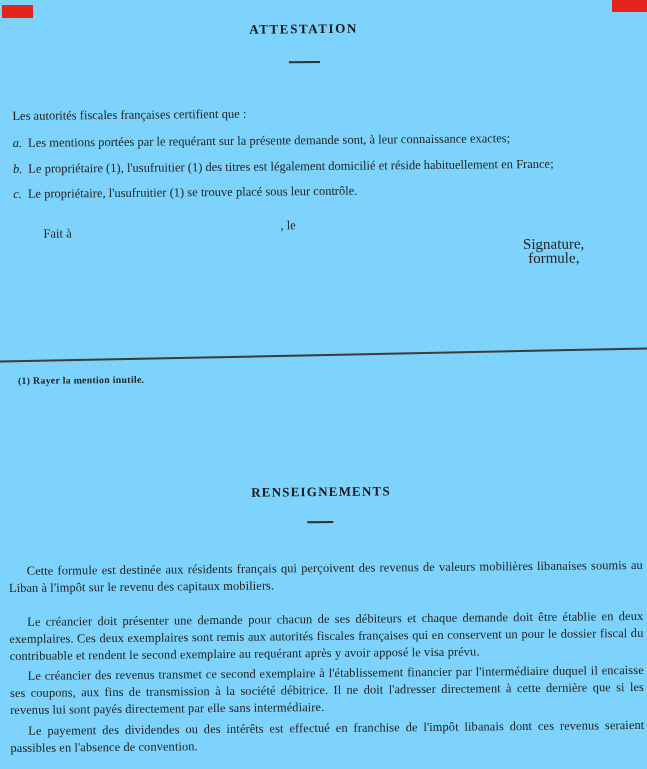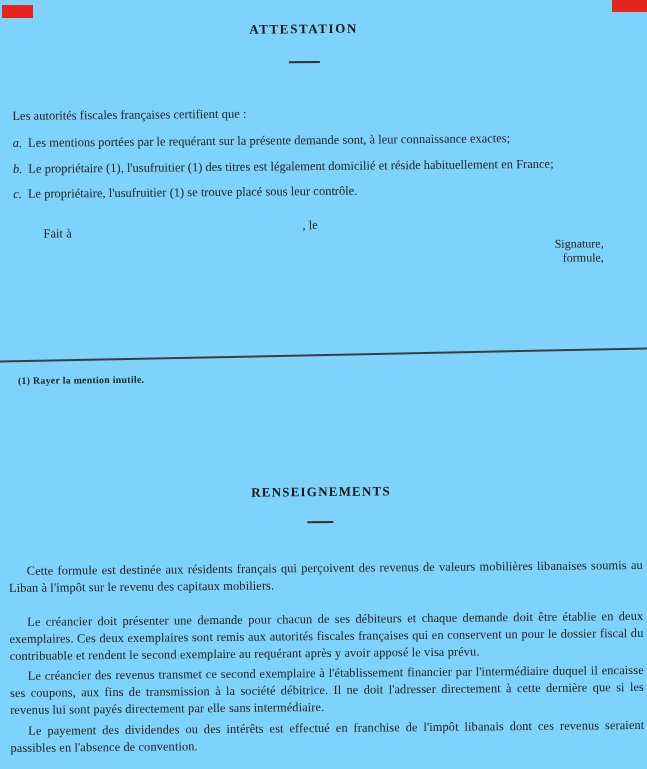--- a/index.html
+++ b/index.html
@@ -26,22 +26,22 @@
   .dash{position:absolute;height:2px;background:#2f2f2d;}
   .dash1{left:292px;top:61px;width:31px;}
   .dash2{left:306px;top:521px;width:26px;}
   .intro{position:absolute;left:15px;top:106px;font-size:12.5px;}
   .list-item{position:absolute;left:15px;font-size:12.5px;white-space:nowrap;}
   .item-a{top:133px;}
   .item-b{top:159px;}
   .item-c{top:184px;}
   .list-item .lbl{font-style:italic;padding-right:6px;}
   .fait-a{position:absolute;left:45px;top:224px;font-size:12.5px;}
-  .le{position:absolute;left:304px;top:218px;font-size:12.5px;}
-  .sign-block{position:absolute;left:505px;top:240px;width:100px;text-align:right;font-size:12px;line-height:13.5px;}
+  .le{position:absolute;left:282px;top:218px;font-size:12.5px;}
+  .sign-block{position:absolute;left:505px;top:240px;width:100px;text-align:center;font-size:15px;line-height:13.5px;}
   .divider{
     position:absolute;left:-3px;top:354px;width:654px;height:2px;
     background:#3c3c3a;transform:rotate(-0.62deg);
   }
   .footnote{position:absolute;left:18px;top:372px;font-size:9.8px;font-weight:bold;letter-spacing:0.3px;color:#222;}
   .para{
     position:absolute;left:7px;width:634px;
     font-size:12.4px;line-height:16.8px;
     text-align:justify;text-indent:18px;
     letter-spacing:0.1px;color:#20201e;

